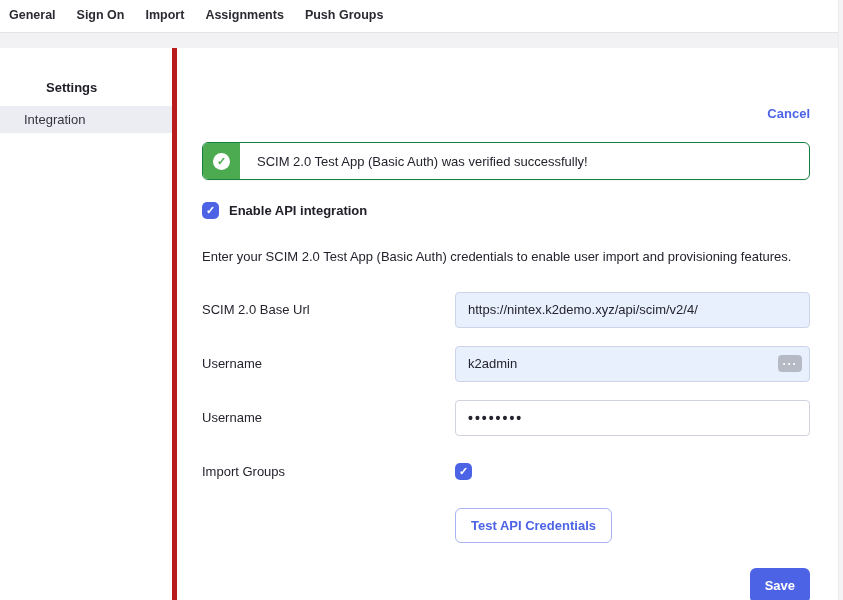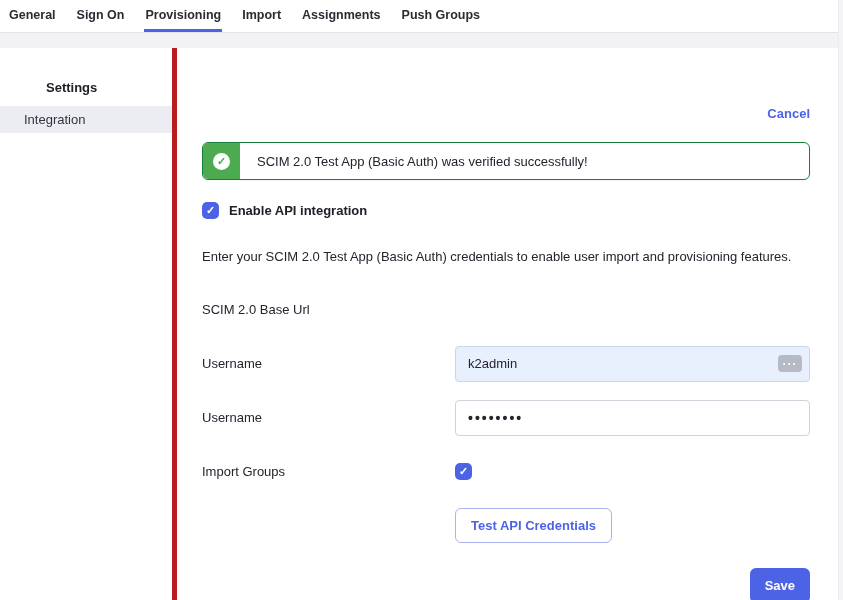--- a/index.html
+++ b/index.html
@@ -112,21 +112,20 @@
   }
 </style>
 </head>
 <body>
 
 <div class="app">
 
   <nav class="tabbar">
     <div class="tab">General</div>
     <div class="tab">Sign On</div>
-    <div class="tab active">Provisioning</div>
     <div class="tab">Import</div>
     <div class="tab">Assignments</div>
     <div class="tab">Push Groups</div>
   </nav>
 
   <div class="subheader-strip"></div>
 
   <div class="content">
 
     <aside class="sidebar">
@@ -151,20 +150,23 @@
         <span class="checkbox"></span>
         <span class="check-label">Enable API integration</span>
       </div>
 
       <p class="description">Enter your SCIM 2.0 Test App (Basic Auth) credentials to enable user import and provisioning features.</p>
 
       <div class="form">
 
         <div class="form-row">
           <div class="form-label">SCIM 2.0 Base Url</div>
+          <div class="input-wrap">
+            <input class="form-input autofill" type="text" value="https://nintex.k2demo.xyz/api/scim/v2/4/" style="">
+          </div>
         </div>
 
         <div class="form-row">
           <div class="form-label">Username</div>
           <div class="input-wrap">
             <input class="form-input autofill" type="text" value="k2admin" style="">
             <span class="field-badge">···</span>
           </div>
         </div>
 

